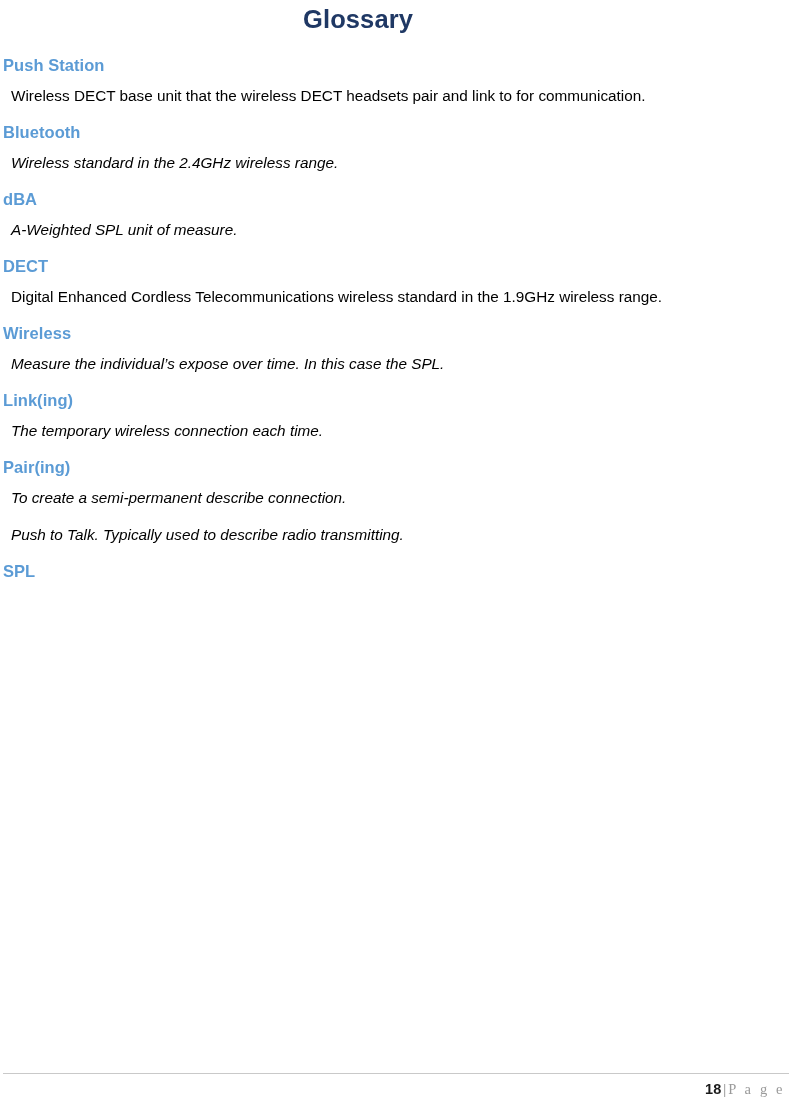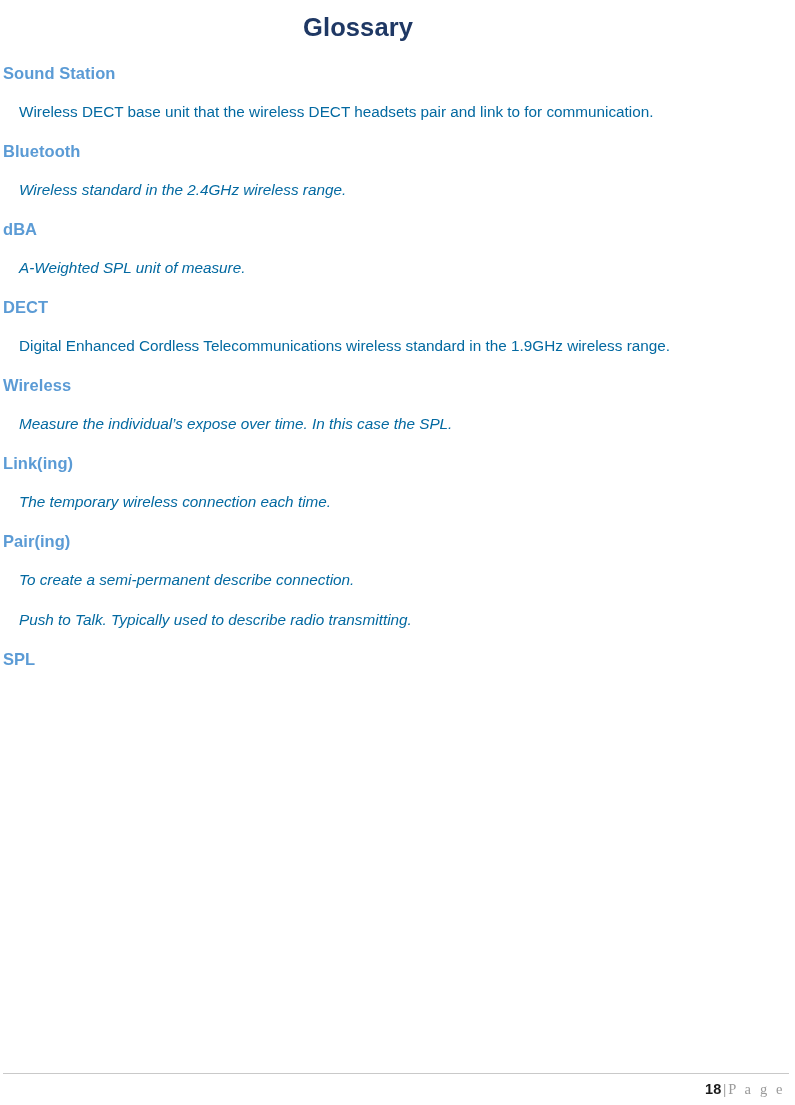--- a/index.html
+++ b/index.html
@@ -33,42 +33,42 @@
   }
 
   .doc-title {
     font-size: 25.5px;
     font-weight: bold;
     color: #1F3864;
     text-align: center;
     letter-spacing: 0.1px;
     line-height: 30px;
     margin: 0 0 20px 0;
-    padding-top: 12px;
+    padding-top: 4px;
   }
 
   .entry {
     margin: 0 0 13px 0;
   }
 
   .entry-term {
     font-size: 16.5px;
     font-weight: bold;
     color: #5B9BD5;
     line-height: 22px;
     margin: 0 0 5px 0;
     letter-spacing: 0.05px;
   }
 
   .entry-def {
     font-size: 15.3px;
     font-weight: normal;
-    color: #0369a1;
+    color: #000000;
     line-height: 24px;
-    margin: 16px;
+    margin: 8px;
     text-align: justify;
     text-justify: inter-word;
   }
 
   .entry-def.nowrap-just {
     text-align: left;
     font-style: italic;
   }
 
   .footer {
@@ -117,21 +117,21 @@
 <body>
 
 <div class="page">
 
   <div class="content">
 
     <h1 class="doc-title">Glossary</h1>
 
     <div id="entries-container">
         <div class="entry">
-          <div class="entry-term">Sound Station</div>
+          <div class="entry-term">Push Station</div>
           <p class="entry-def">Wireless DECT base unit that the wireless DECT headsets pair and link to for communication.</p>
         </div>
         <div class="entry">
           <div class="entry-term">Bluetooth</div>
           <p class="entry-def nowrap-just">Wireless standard in the 2.4GHz wireless range.</p>
         </div>
         <div class="entry">
           <div class="entry-term">dBA</div>
           <p class="entry-def nowrap-just">A-Weighted SPL unit of measure.</p>
         </div>

